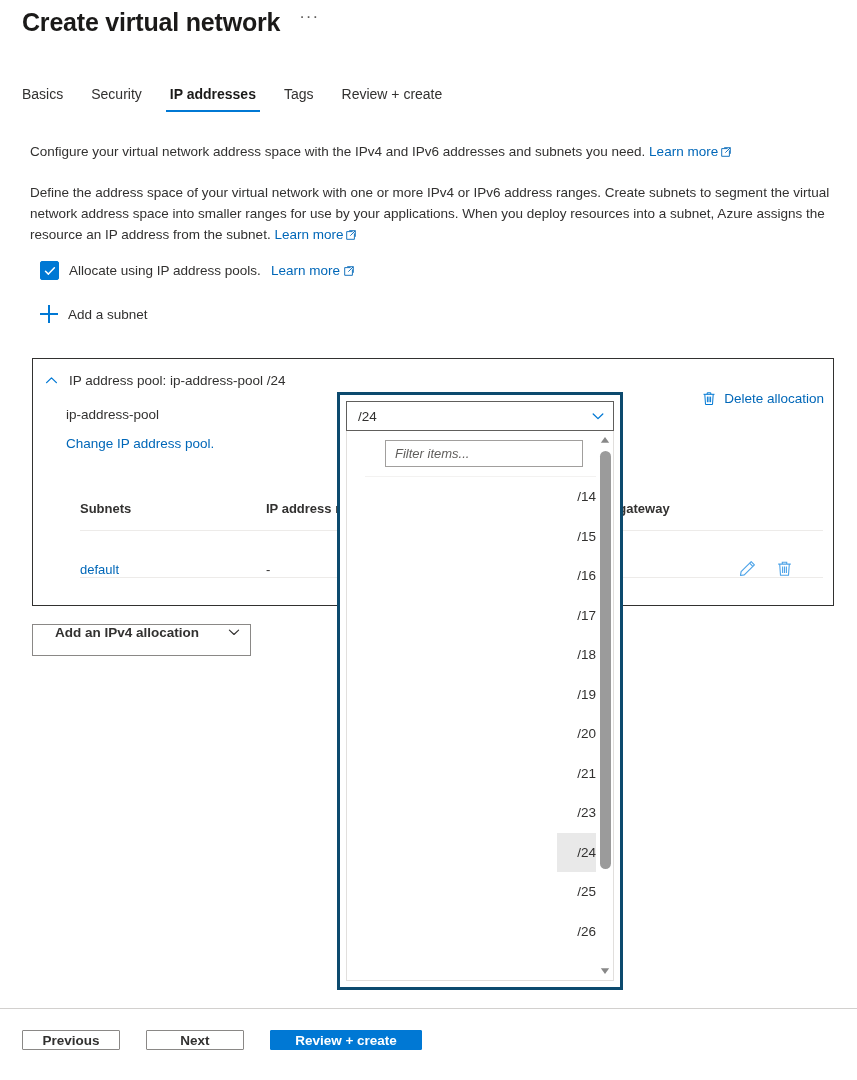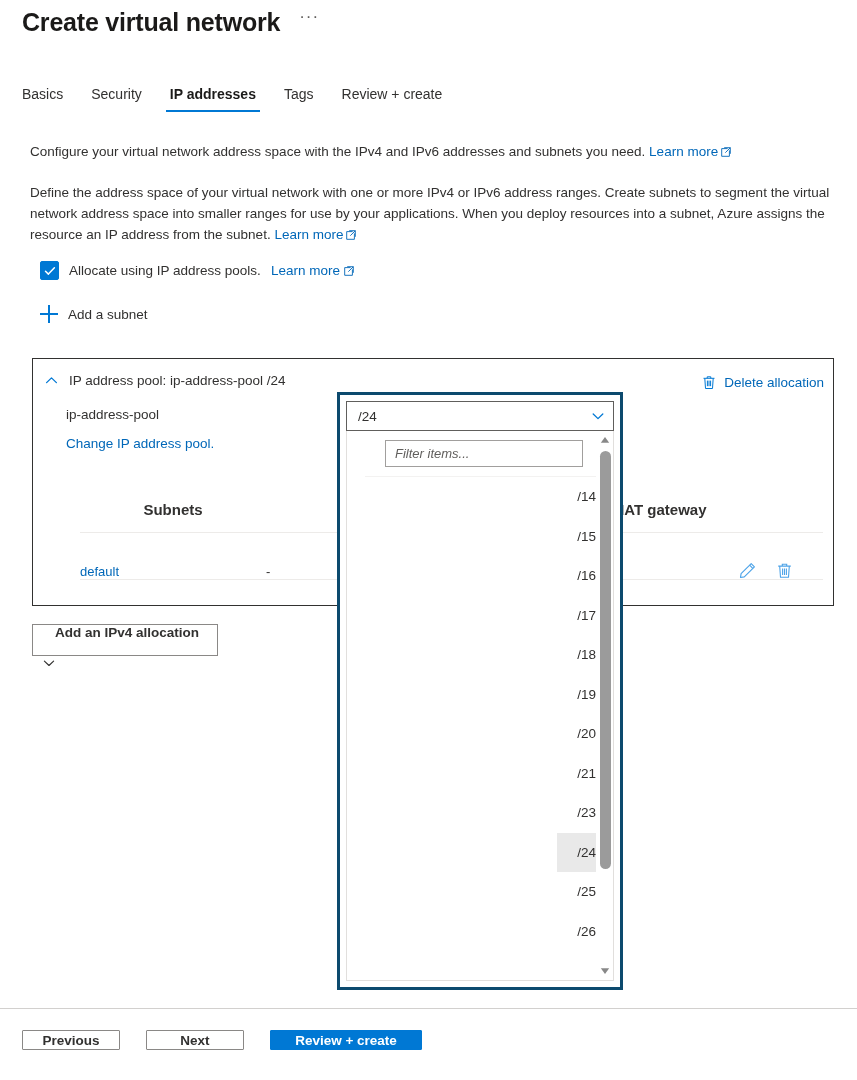--- a/index.html
+++ b/index.html
@@ -191,46 +191,45 @@
   }
   .pool-change {
     position: absolute;
     left: 33px;
     top: 77px;
     font-size: 13.5px;
   }
   .delete-alloc {
     position: absolute;
     right: 9px;
-    top: 16px;
+    top: 32px;
     display: flex;
     align-items: center;
     gap: 8px;
     font-size: 13.5px;
     color: #0067b8;
     cursor: pointer;
   }
   .trash-ico { width: 14px; height: 15px; flex: 0 0 auto; }
   .trash-ico svg { display: block; }
 
   
   .subnets-table {
     position: absolute;
     left: 47px;
     right: 10px;
     top: 142px;
   }
   .st-head {
     display: flex;
-    font-size: 15px;
+    font-size: 13px;
     font-weight: bold;
     color: #323130;
     padding-bottom: 14px;
     border-bottom: 1px solid #edebe9;
-    text-align: center;
   }
   .st-row {
     display: flex;
     align-items: flex-end;
     font-size: 13px;
     height: 47px;
     border-bottom: 1px solid #edebe9;
   }
   .col-subnet { width: 186px; flex: 0 0 auto; }
   .col-range  { width: 323px; flex: 0 0 auto; }
@@ -258,21 +257,20 @@
     position: absolute;
     left: 32px;
     top: 624px;
     height: 32px;
     display: flex;
     align-items: flex-start;
     border: 1px solid #8a8886;
     background: #ffffff;
     font-size: 13.5px;
     cursor: pointer;
-    flex-direction: column;
   }
   .add-alloc-label {
     display: flex;
     align-items: center;
     padding: 0 18px 0 22px;
     font-weight: bold;
     color: #323130;
     white-space: nowrap;
   }
   .add-alloc-sep {

